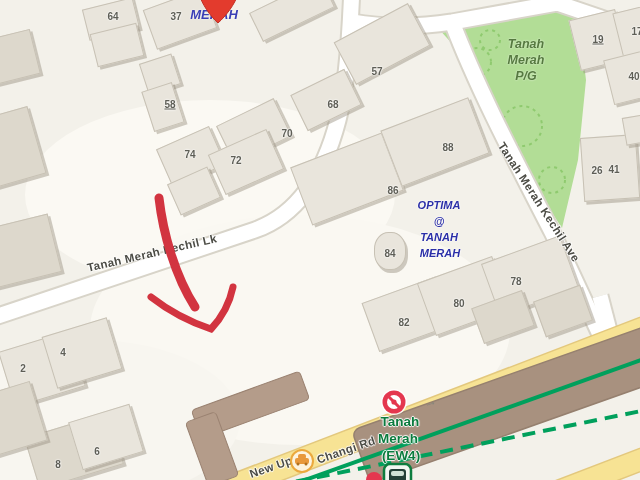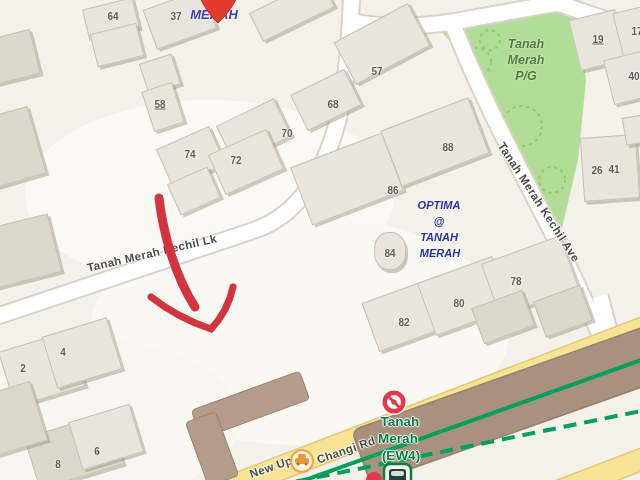--- a/index.html
+++ b/index.html
@@ -107,21 +107,21 @@
       <div class="building" style="left: 608px; top: 54px; width: 46px; height: 44px; transform: rotate(-14deg);"></div>
       <div class="building" style="left: 582px; top: 136px; width: 54px; height: 62px; transform: rotate(-4deg);"></div>
       <div class="building" style="left: 624px; top: 116px; width: 20px; height: 26px; transform: rotate(-10deg);"></div>
       <div class="building dark" style="left: 476px; top: 298px; width: 52px; height: 36px; transform: rotate(-20deg);"></div>
       <div class="building dark" style="left: 538px; top: 292px; width: 48px; height: 36px; transform: rotate(-20deg);"></div>
     </div>
 
   <div class="layer">
       <span class="bnum" style="left: 113px; top: 16px;">64</span>
       <span class="bnum" style="left: 176px; top: 16px;">37</span>
-      <span class="bnum" style="left: 160px; top: 104px; text-decoration: underline;">58</span>
+      <span class="bnum" style="left: 170px; top: 104px; text-decoration: underline;">58</span>
       <span class="bnum" style="left: 377px; top: 71px;">57</span>
       <span class="bnum" style="left: 333px; top: 104px;">68</span>
       <span class="bnum" style="left: 287px; top: 133px;">70</span>
       <span class="bnum" style="left: 190px; top: 154px;">74</span>
       <span class="bnum" style="left: 236px; top: 160px;">72</span>
       <span class="bnum" style="left: 393px; top: 190px;">86</span>
       <span class="bnum" style="left: 448px; top: 147px;">88</span>
       <span class="bnum" style="left: 390px; top: 253px;">84</span>
       <span class="bnum" style="left: 404px; top: 322px;">82</span>
       <span class="bnum" style="left: 459px; top: 303px; text-align: center;">80</span>

